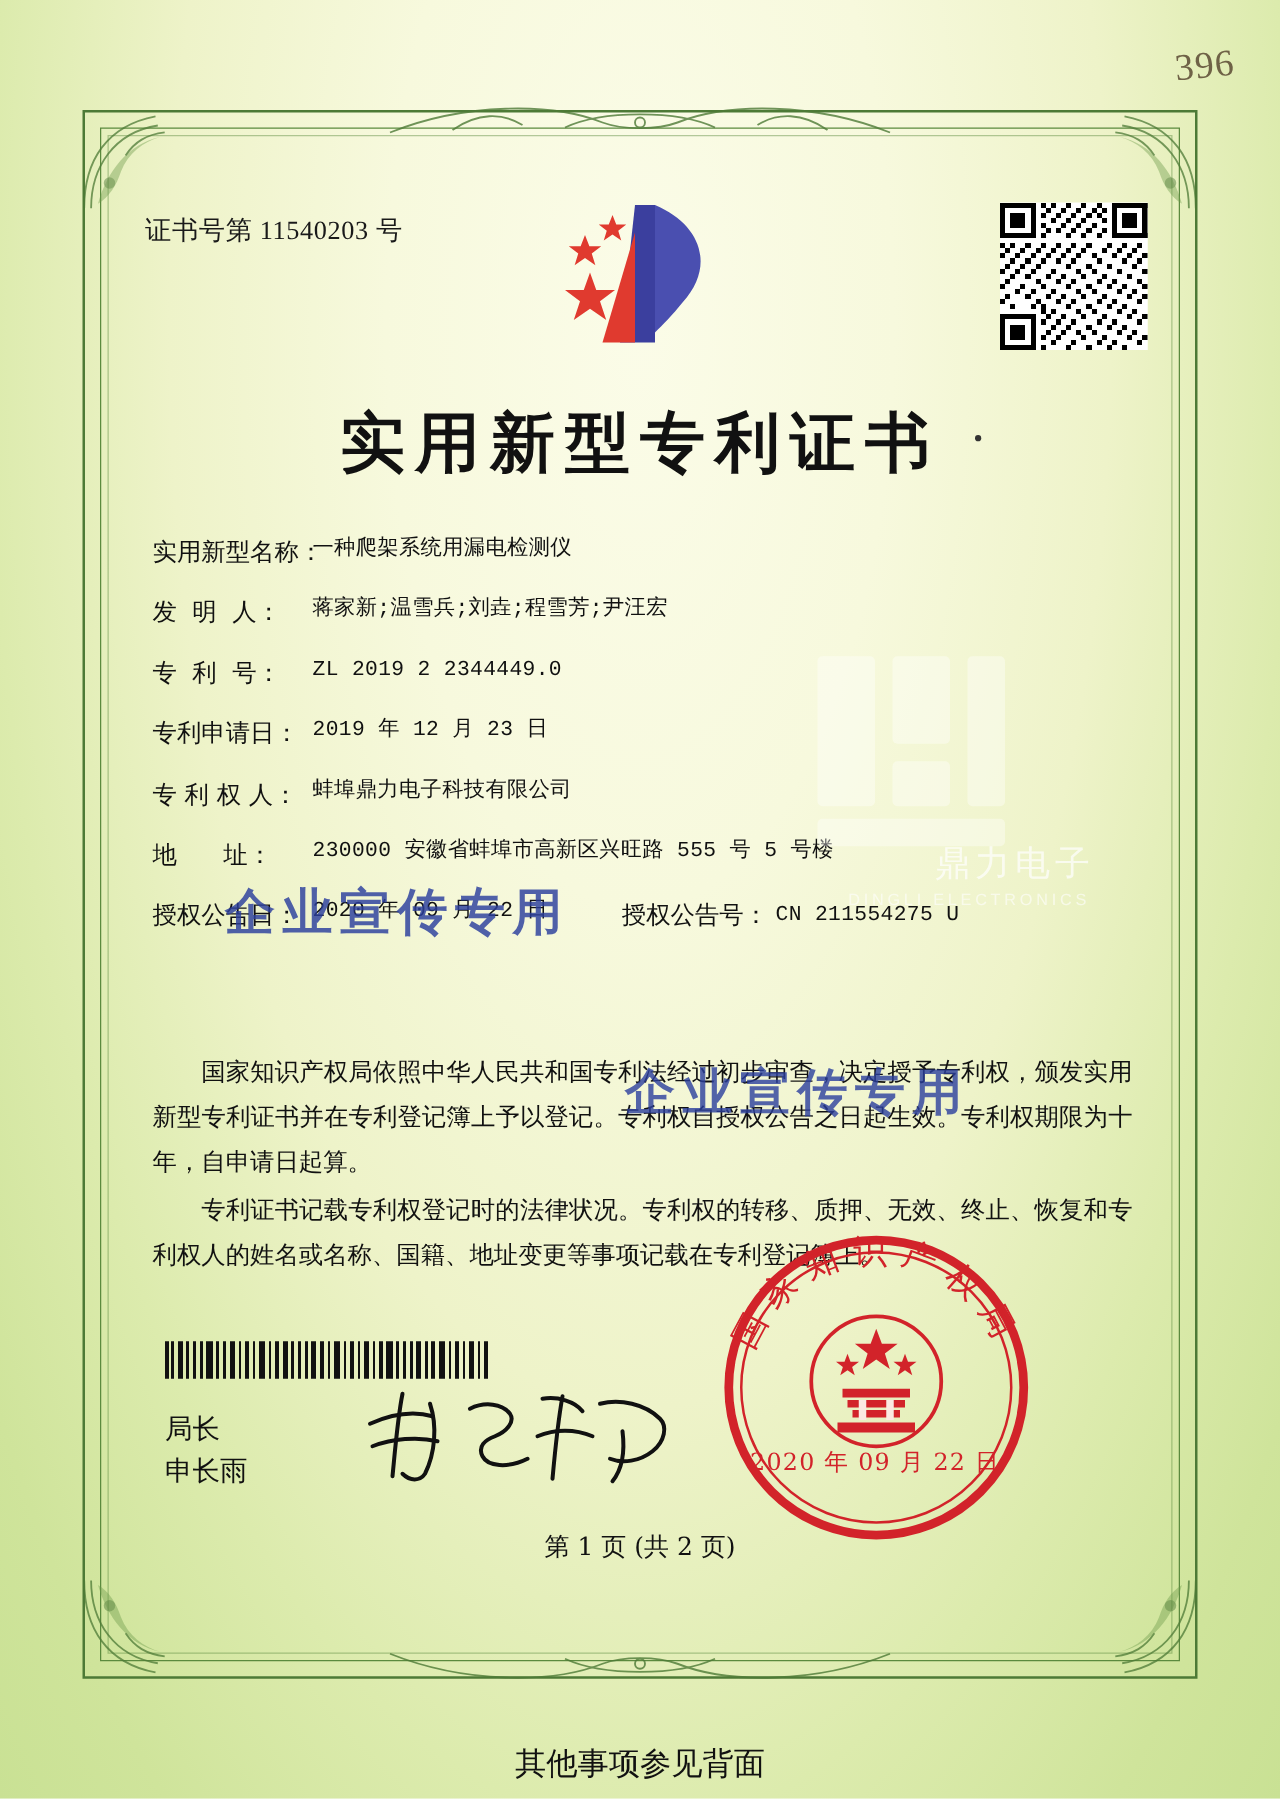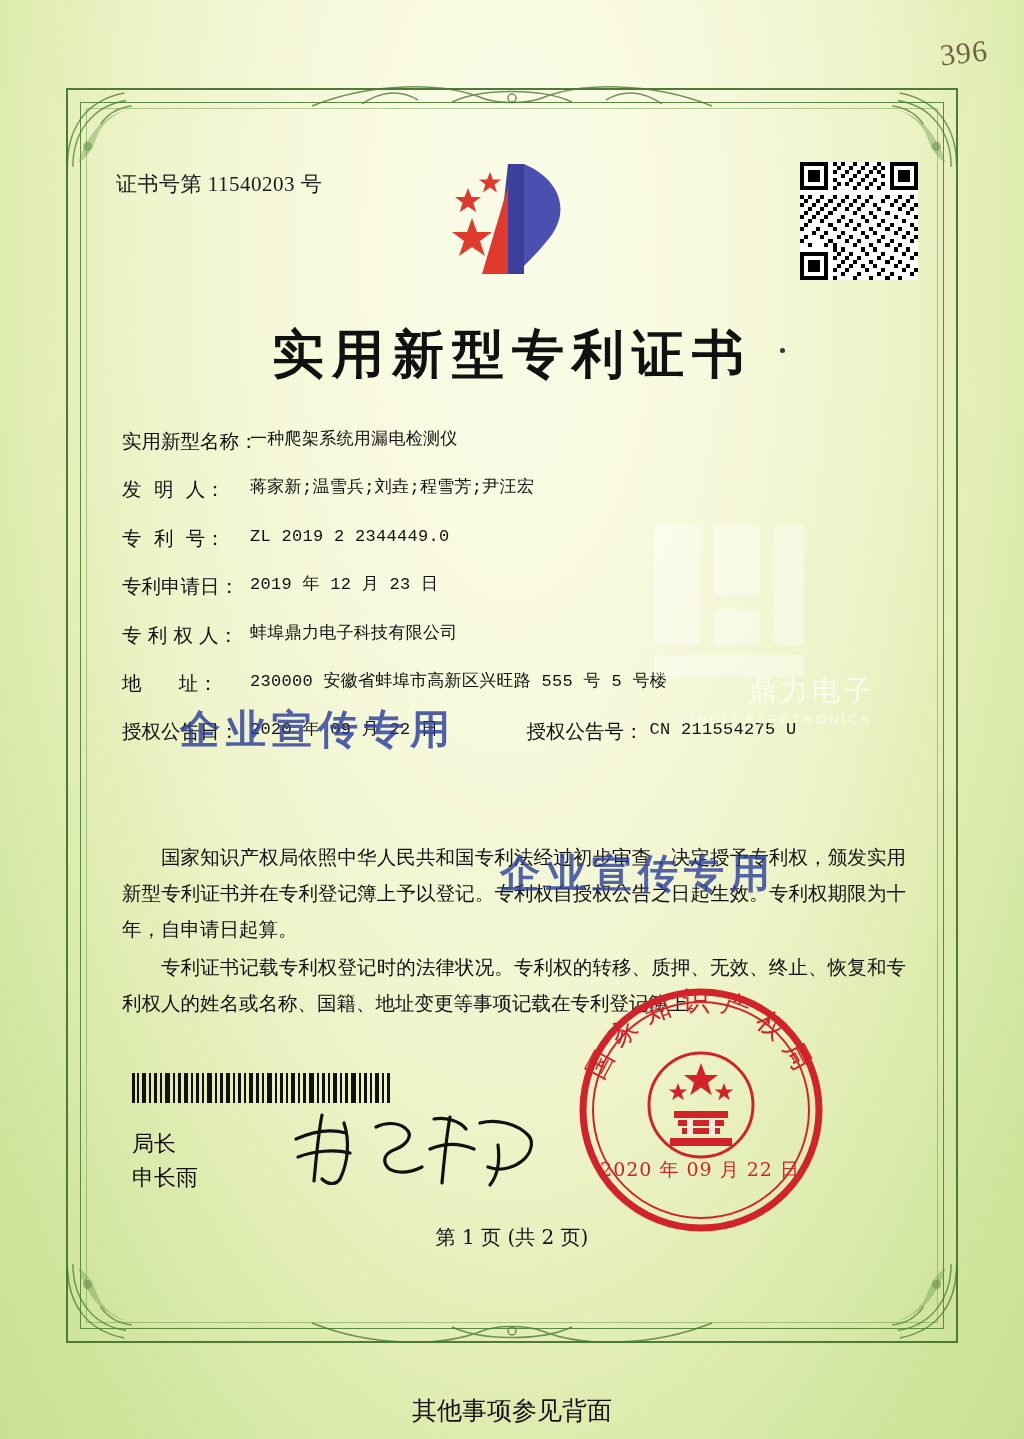--- a/index.html
+++ b/index.html
@@ -94,21 +94,21 @@
     width:128px;flex:0 0 128px;
     font-family:"DejaVu Serif", serif;
     font-size:19.5px;
   }
   .fval{
     font-family:Liberation Mono, monospace;
     font-size:17px;
     letter-spacing:.3px;
   }
   .frow.pair{margin-bottom:20px;}
-  .pair .seg2{margin-left:88px;display:flex;}
+  .pair .seg2{margin-left:59px;display:flex;align-items:flex-end;}
   .pair .seg2 .flabel{width:auto;flex:0 0 auto;margin-right:6px;}
   
   .paras{
     position:absolute;left:18px;right:14px;top:700px;
     font-size:19.5px;line-height:1.85;color:#111;
     font-family:"DejaVu Serif", serif;
     text-align:justify;
   }
   .paras p{margin:0 0 2px 0;text-indent:2em;}
   

